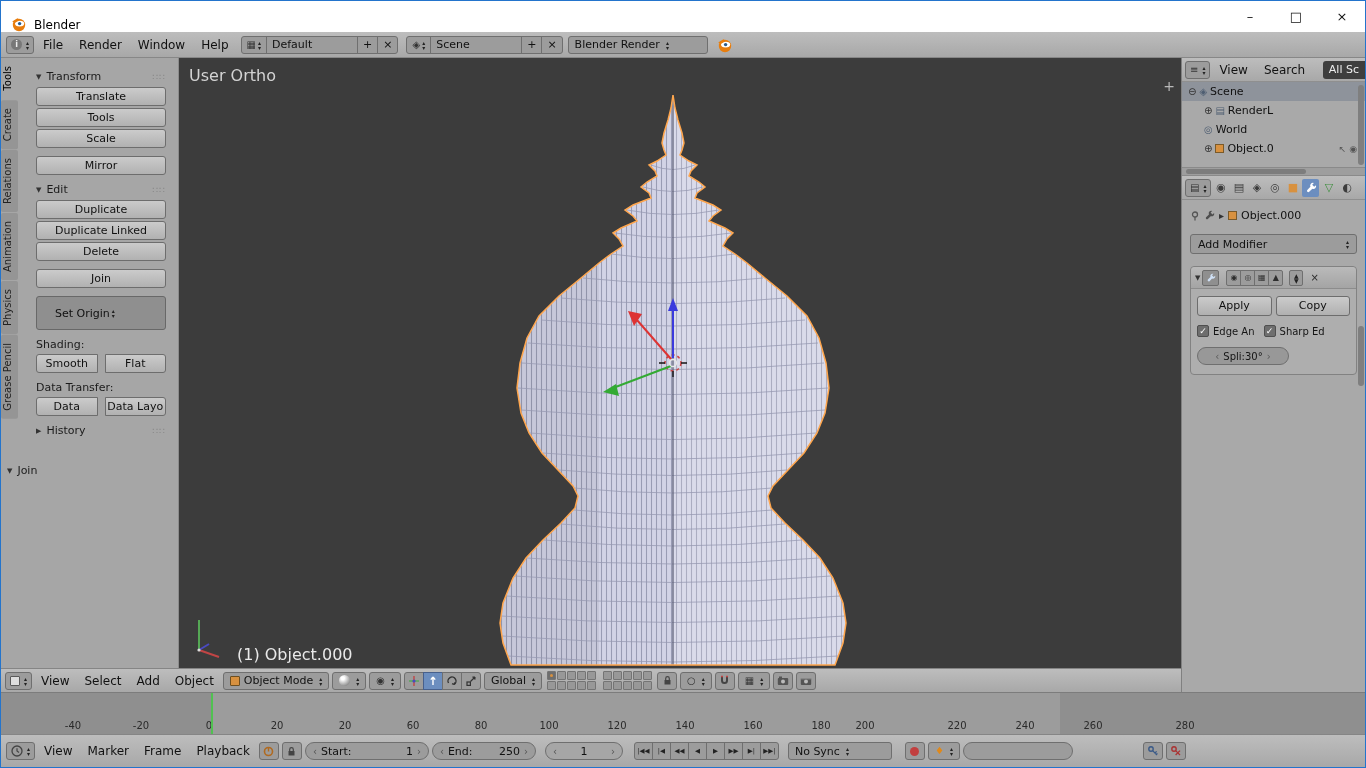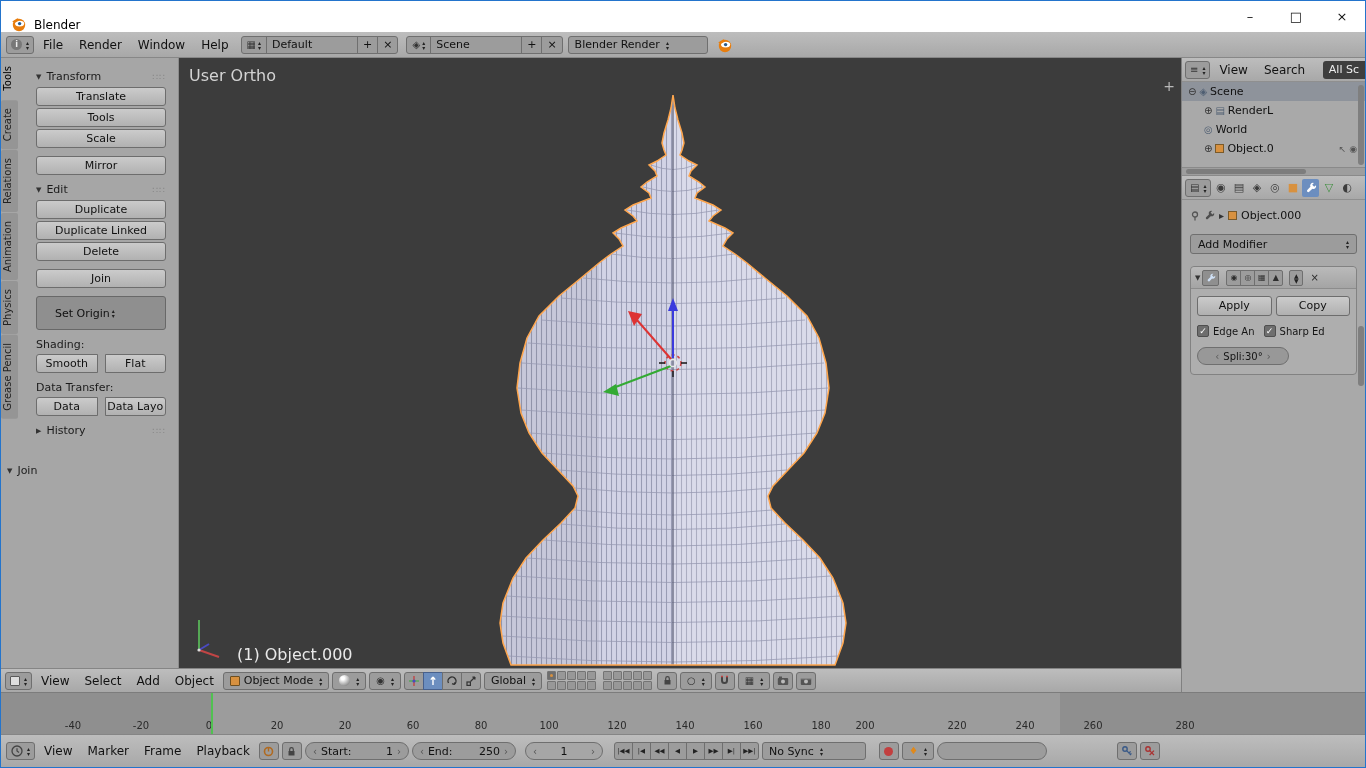--- a/index.html
+++ b/index.html
@@ -583,42 +583,42 @@
         <circle cx="5.5" cy="5.5" r="4" fill="none" stroke="#b06a20" stroke-width="1.6"></circle>
         <path d="M5.5 5.5 L5.5 2" stroke="#b06a20" stroke-width="1.4"></path>
       </svg>
     </span>
   <span class="mbtn">
       <svg width="11" height="11" viewBox="0 0 11 11">
         <rect x="2.5" y="5" width="6" height="4.5" fill="#444"></rect>
         <path d="M3.7 5 V3.5 a1.8 1.8 0 0 1 3.6 0 V5" fill="none" stroke="#444" stroke-width="1.2"></path>
       </svg>
     </span>
-  <span class="numfield" style="width:104px">
+  <span class="numfield" style="width:124px">
     <span>Start:</span>
     <span class="val">1</span>
   </span>
   <span class="numfield" style="width:104px">
     <span>End:</span>
     <span class="val">250</span>
   </span>
   <span class="numfield" style="width:78px;background:#a6a6a6;margin-left:6px">
     <span class="val" style="margin:0 auto">1</span>
   </span>
   <span class="mgroup" style="margin-left:8px">
     <span class="pbtn">|◀◀</span>
     <span class="pbtn">|◀</span>
     <span class="pbtn">◀◀</span>
     <span class="pbtn">◀</span>
     <span class="pbtn">▶</span>
     <span class="pbtn">▶▶</span>
     <span class="pbtn">▶|</span>
     <span class="pbtn">▶▶|</span>
   </span>
-  <span class="dd" style="width:104px;margin-left:0">
+  <span class="dd" style="width:104px;margin-left:6px">
       <span>No Sync</span>
       <span class="updn"></span>
     </span>
   <span class="mbtn" style="margin-left:10px">
       <span class="recdot"></span>
     </span>
   <span class="dd">
       <span class="diamond">♦</span>
       <span class="updn"></span>
     </span>

